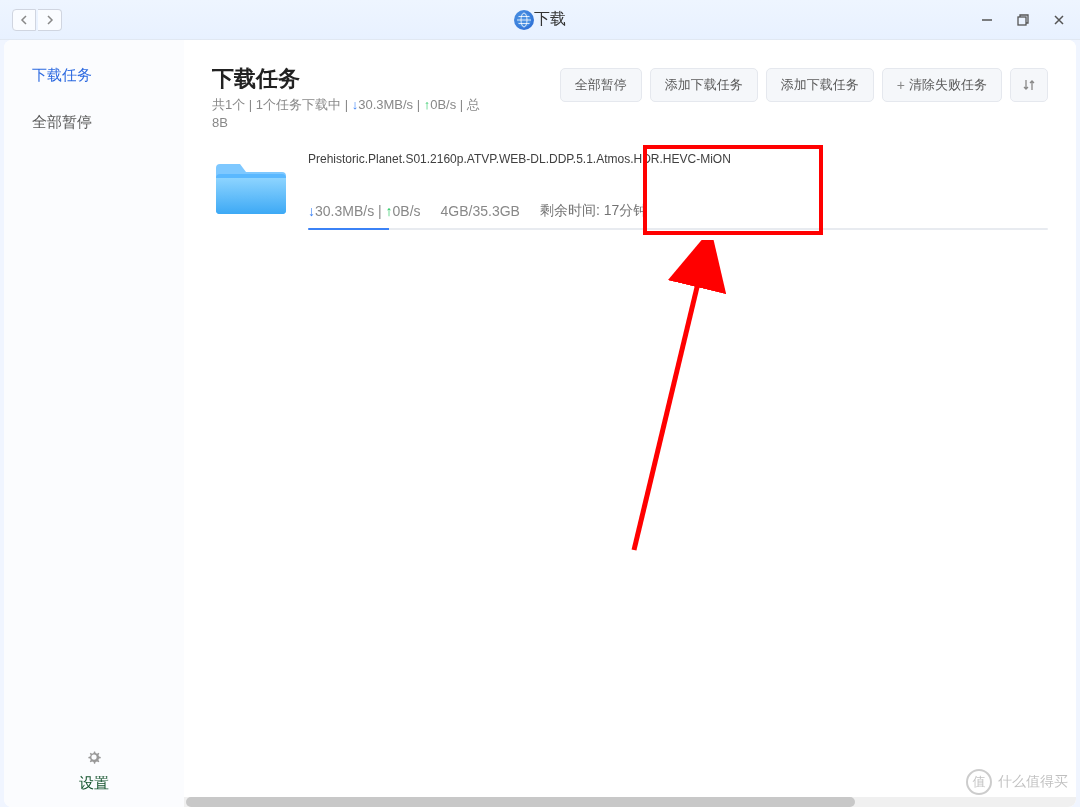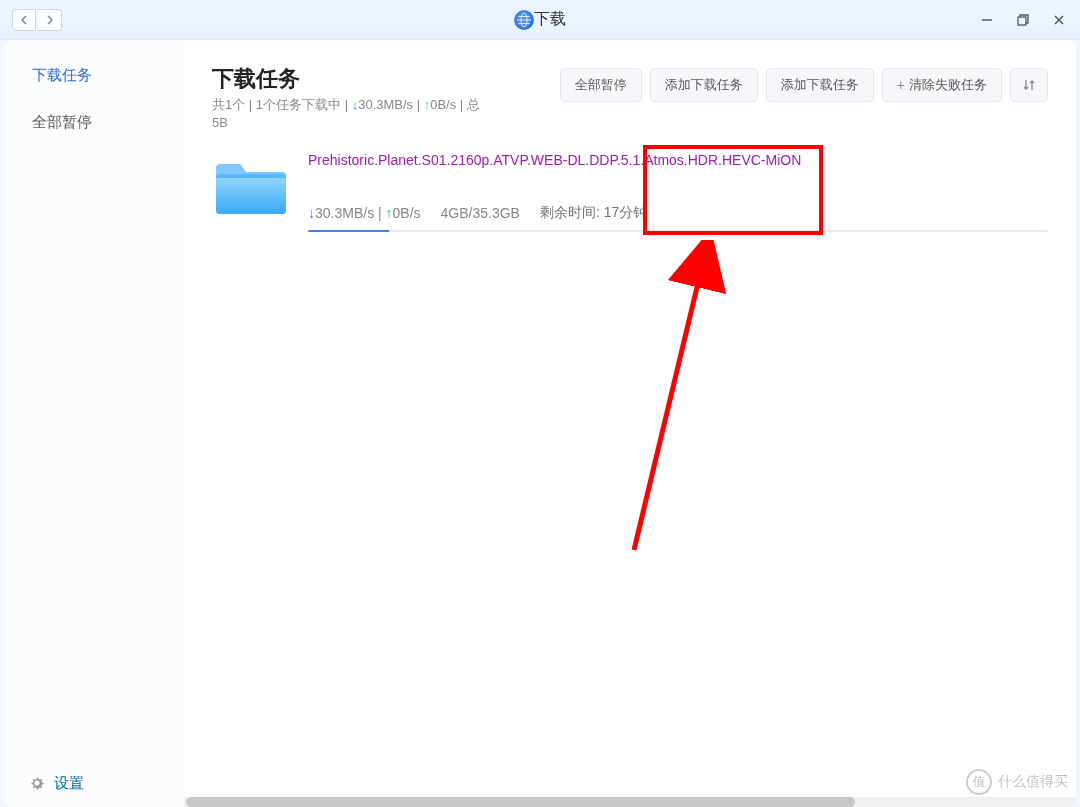--- a/index.html
+++ b/index.html
@@ -14,40 +14,40 @@
     .globe-icon { width: 20px; height: 20px; border-radius: 50%; background: linear-gradient(135deg, #4a90e2, #2c6dd4); display: flex; align-items: center; justify-content: center; color: white; font-size: 12px; }
     .win-controls { margin-left: auto; display: flex; gap: 18px; }
     .win-btn { width: 18px; height: 18px; display: flex; align-items: center; justify-content: center; color: #555; cursor: pointer; }
     
     .main-area { display: flex; height: calc(100% - 40px); background: #fff; margin: 4px; margin-top: 0; border-radius: 8px; overflow: hidden; position: relative; }
     
     .sidebar { width: 180px; background: #fbfcfe; display: flex; flex-direction: column; padding-top: 12px; }
     .side-item { padding: 14px 28px; font-size: 15px; color: #5a5a5a; cursor: pointer; }
     .side-item.active { color: #2d6ae0; font-weight: 500; }
     .side-spacer { flex: 1; }
-    .side-settings { padding: 14px 24px; display: flex; align-items: flex-start; gap: 8px; font-size: 15px; color: #0369a1; cursor: pointer; }
+    .side-settings { padding: 14px 24px; display: flex; align-items: center; gap: 8px; font-size: 15px; color: #14532d; cursor: pointer; flex-direction: column; }
     .gear-icon { width: 18px; height: 18px; color: #888; }
     
     .content { flex: 1; padding: 24px 28px; background: #fff; position: relative; overflow: hidden; }
     .content-header { display: flex; align-items: flex-start; justify-content: space-between; margin-bottom: 12px; }
     .content-title-block { flex-shrink: 0; }
     .content-title { font-size: 22px; font-weight: 600; color: #222; }
     .summary { font-size: 13px; color: #888; margin-top: 2px; line-height: 1.4; max-width: 320px; }
     .summary .down-arr { color: #3b82f6; }
     .summary .up-arr { color: #22c55e; }
     
     .toolbar { display: flex; gap: 8px; margin-top: 4px; flex-shrink: 0; padding-left: 32px; }
     .tool-btn { padding: 7px 14px; font-size: 13px; color: #5a5a5a; background: #f5f7fa; border: 1px solid #e5e8ee; border-radius: 5px; cursor: pointer; display: flex; align-items: center; gap: 4px; }
     .tool-btn .plus { color: #888; font-size: 14px; }
     .sort-btn { padding: 7px 10px; }
     
     .task-card { display: flex; align-items: flex-start; gap: 18px; padding: 8px 0; }
     .folder-icon { width: 78px; height: 62px; flex-shrink: 0; margin-top: 4px; }
     .task-body { flex: 1; }
-    .task-name { font-size: 14px; color: #a21caf; margin-bottom: 36px; }
+    .task-name { font-size: 12px; color: #404040; margin-bottom: 36px; }
     .task-row { display: flex; align-items: center; font-size: 14px; color: #888; gap: 20px; }
     .task-path { color: #888; flex: 1; }
     .task-speed { color: #888; white-space: nowrap; }
     .task-speed .down-arr { color: #3b82f6; }
     .task-speed .up-arr { color: #22c55e; }
     .task-size { color: #888; white-space: nowrap; text-align: right; }
     .task-remain { color: #737373; white-space: nowrap; }
     .progress-bar { height: 2px; background: #e8ebf0; border-radius: 2px; margin-top: 8px; overflow: hidden; }
     .progress-fill { height: 100%; background: #3b82f6; width: 11%; }
     
@@ -122,21 +122,21 @@
 
   <div class="content">
     <div class="content-header">
       <div class="content-title-block">
         <div class="content-title">下载任务</div>
         <div class="summary">
           <span>共1个</span> | 
           <span>1个任务下载中</span> | 
           <span class="down-arr">↓</span><span>30.3MB/s</span> | 
           <span class="up-arr">↑</span><span>0B/s</span> | 
-          <span>总</span><br><span>5B</span>
+          <span>总</span><br><span>8B</span>
         </div>
       </div>
       <div class="toolbar">
         <div class="tool-btn">全部暂停</div>
         <div class="tool-btn">添加下载任务</div>
         <div class="tool-btn">添加下载任务</div>
         <div class="tool-btn">
           <span class="plus">+</span>
           <span>清除失败任务</span>
         </div>

